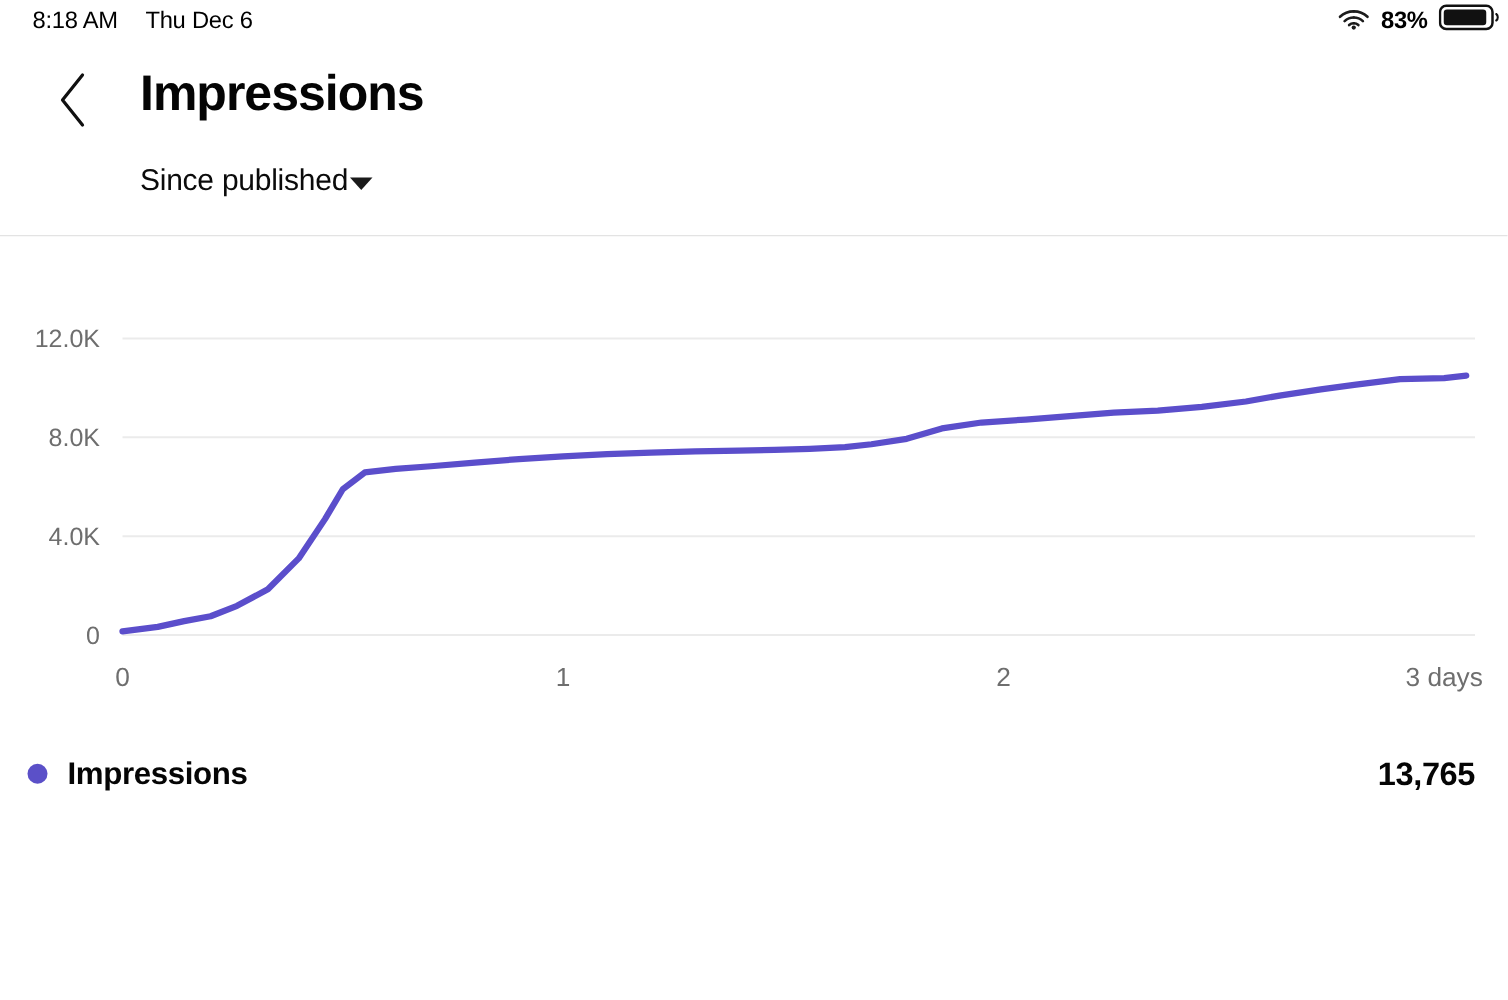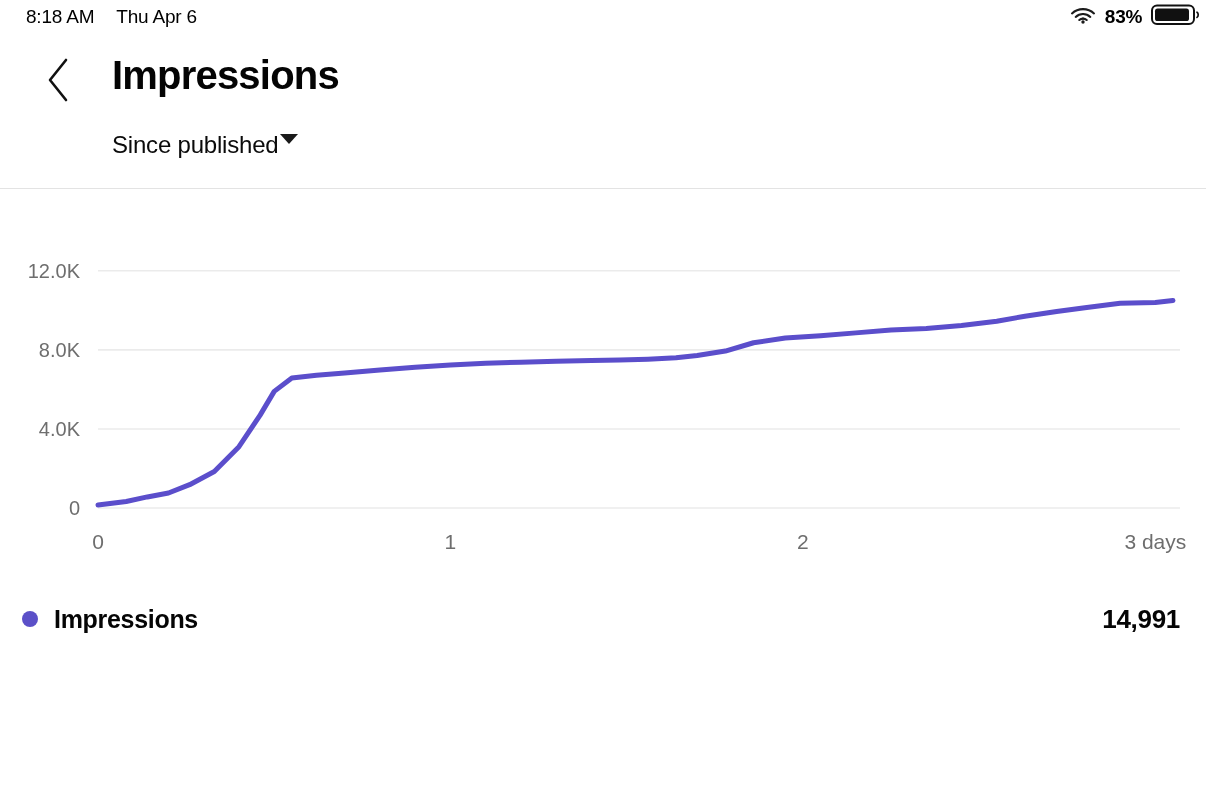--- a/index.html
+++ b/index.html
@@ -86,20 +86,21 @@
     letter-spacing: -0.8px;
     line-height: 1.2;
     color: #040404;
     margin: 0;
   }
   .range-select {
     position: absolute;
     left: 112px;
     top: 88px;
     display: flex;
+    align-items: center;
     gap: 2px;
     cursor: pointer;
   }
   .range-label {
     font-size: 24px;
     font-weight: 400;
     color: #0b0b0b;
     letter-spacing: -0.2px;
   }
   .caret {
@@ -163,21 +164,21 @@
     letter-spacing: -0.3px;
     color: #050505;
   }
 </style>
 </head>
 <body>
 
 <div class="status-bar">
   <div class="status-left">
     <span class="status-time">8:18 AM</span>
-    <span class="status-date">Thu Apr 6</span>
+    <span class="status-date">Thu Dec 6</span>
   </div>
   <div class="status-right">
     <span class="wifi-icon">
       <svg width="26" height="19" viewBox="0 0 26 19" aria-hidden="true">
         <path d="M13 4.1c4.2 0 8.1 1.6 11 4.3" fill="none" stroke="#1c1c1c" stroke-width="2.1" stroke-linecap="round"></path>
         <path d="M13 9.0c2.8 0 5.4 1.1 7.3 2.9" fill="none" stroke="#1c1c1c" stroke-width="2.1" stroke-linecap="round"></path>
         <path d="M13 13.6c1.4 0 2.7.5 3.7 1.4" fill="none" stroke="#1c1c1c" stroke-width="2.1" stroke-linecap="round"></path>
         <circle cx="13" cy="17.0" r="1.7" fill="#1c1c1c"></circle>
         <path d="M13 4.1c-4.2 0-8.1 1.6-11 4.3" fill="none" stroke="#1c1c1c" stroke-width="2.1" stroke-linecap="round"></path>
         <path d="M13 9.0c-2.8 0-5.4 1.1-7.3 2.9" fill="none" stroke="#1c1c1c" stroke-width="2.1" stroke-linecap="round"></path>
@@ -233,14 +234,14 @@
       </g>
     <path id="series-path" fill="none" stroke-width="5" stroke-linecap="round" stroke-linejoin="round" d="M98.00 316.04 L126.20 312.48 L147.34 307.93 L168.49 303.98 L189.64 295.68 L214.31 282.43 L238.98 257.73 L260.12 226.10 L274.22 202.38 L291.84 188.94 L316.51 186.17 L344.71 184.00 L379.95 181.04 L415.20 178.27 L450.44 176.09 L485.69 174.32 L520.93 173.13 L556.18 172.14 L591.42 171.55 L619.62 170.96 L647.81 170.16 L676.01 168.78 L697.15 166.41 L725.35 162.06 L753.54 153.76 L785.26 149.02 L820.51 146.64 L855.75 143.88 L891.00 141.11 L926.24 139.53 L961.49 136.56 L996.73 132.21 L1024.93 127.27 L1056.64 122.53 L1084.84 118.77 L1120.08 114.23 L1155.33 113.44 L1172.95 111.46" stroke="#5b4ecb"></path>
   </svg>
 </div>
 
 <div class="legend-row">
   <div class="legend-left">
     <span class="legend-dot" style="background: rgb(91, 80, 200);"></span>
     <span class="legend-name">Impressions</span>
   </div>
-  <span class="legend-value">14,991</span>
+  <span class="legend-value">13,765</span>
 </div>
 
 </body></html>

